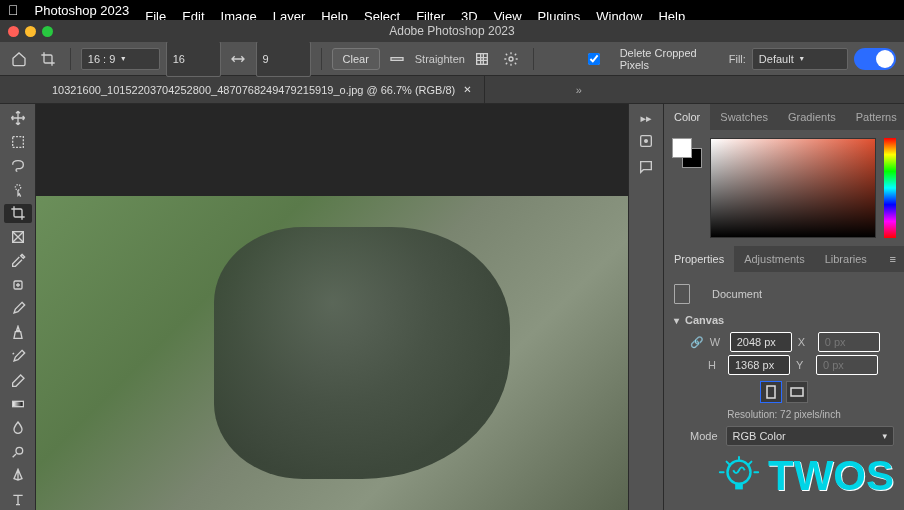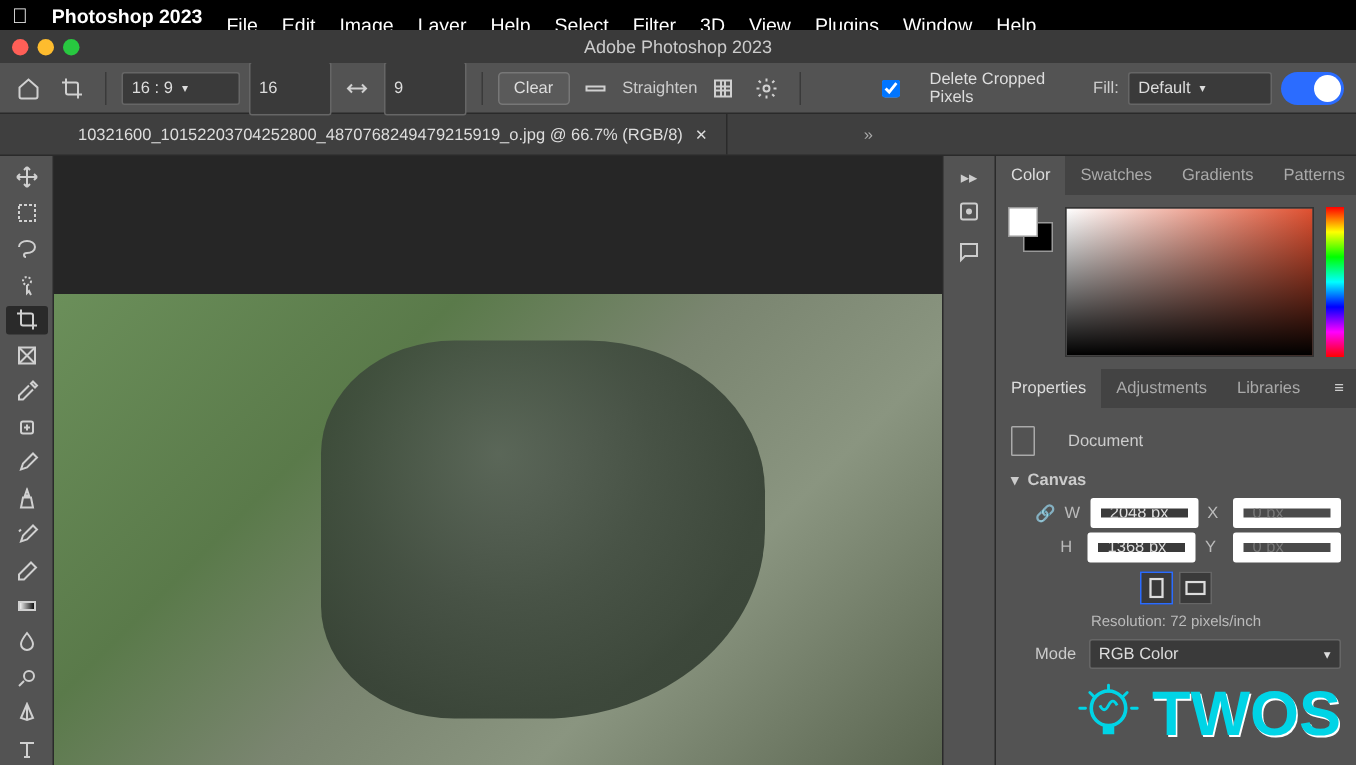--- a/index.html
+++ b/index.html
@@ -1,21 +1,21 @@
 <!DOCTYPE html>
 <html><head>
 <meta charset="utf-8">
 <style>
 * { margin: 0; padding: 0; box-sizing: border-box; font-family: -apple-system, "Helvetica Neue", Arial, sans-serif; }
 body { background: #323232; color: #ccc; width: 904px; height: 510px; overflow: hidden; font-size: 11px; }
 
 
 .menubar { background: #000; color: #fff; height: 20px; display: flex; align-items: center; padding: 0 8px; gap: 16px; font-size: 13px; }
 .menubar .apple { font-size: 14px; }
-.menubar .app-name { font-weight: 700; }
+.menubar .app-name { font-weight: 400; }
 .menubar .menu-item { cursor: default; margin-top: 13px; }
 
 
 .window-chrome { background: #3a3a3a; height: 22px; display: flex; align-items: center; padding: 0 8px; position: relative; }
 .traffic { display: flex; gap: 6px; }
 .traffic span { width: 11px; height: 11px; border-radius: 50%; display: inline-block; }
 .traffic .close { background: #ff5f57; }
 .traffic .min { background: #febc2e; }
 .traffic .max { background: #28c840; }
 .window-title { position: absolute; left: 0; right: 0; text-align: center; font-size: 12px; color: #ccc; pointer-events: none; }
@@ -74,21 +74,21 @@
 .color-picker { flex:1; height: 100px; position: relative; background: linear-gradient(to top, #000, transparent), linear-gradient(to right, #fff, #e05030); border: 1px solid #333; }
 .hue-strip { width: 12px; height: 100px; background: linear-gradient(to bottom, #f00,#ff0,#0f0,#0ff,#00f,#f0f,#f00); }
 
 .properties-body { padding: 8px 10px; font-size: 11px; color: #ccc; }
 .prop-row { display: flex; align-items: center; gap: 22px; margin: 4px 0; }
 .prop-row .doc-icon { width: 16px; height: 20px; border: 1px solid #aaa; border-radius: 1px; }
 .section-header { display: flex; align-items: center; gap: 6px; margin: 10px 0 6px; font-weight: 600; }
 .section-header .chev { font-size: 10px; }
 .dim-row { display: flex; align-items: center; gap: 6px; margin: 3px 0; padding-left: 16px; }
 .dim-row .lbl { width: 14px; color: #bbb; }
-.dim-input { background: #3a3a3a; border: 7px solid #ffffff; border-radius: 2px; height: 20px; padding: 0 6px; color: #ddd; font-size: 11px; width: 72px; }
+.dim-input { background: #3a3a3a; border: 1px solid #ffffff; border-radius: 2px; height: 20px; padding: 0 6px; color: #ddd; font-size: 11px; width: 62px; }
 .dim-input.disabled { background: #4a4a4a; color: #777; }
 .orient-btns { display:flex; gap:4px; justify-content:center; margin: 6px 0; }
 .orient-btn { width:22px; height:22px; border:1px solid #666; background:#3a3a3a; display:flex; align-items:center; justify-content:center; cursor:pointer; }
 .orient-btn.active { border-color: #2b6cff; }
 .res-line { text-align: center; font-size: 10px; color: #bbb; margin: 6px 0; }
 .mode-row { display:flex; align-items:center; gap:8px; padding-left:16px; margin-top:6px; }
 .mode-select { flex:1; background:#3a3a3a; border:1px solid #666; border-radius:2px; height:20px; padding:0 6px; color:#ddd; font-size:11px; display:flex; align-items:center; justify-content:space-between; }
 
 
 .watermark { position:absolute; right:10px; bottom:10px; display:flex; align-items:center; gap:6px; font-family: Arial, sans-serif; font-size:42px; font-weight:700; color:#00d4e6; pointer-events:none; text-shadow: 1px 1px 0 #fff; }

